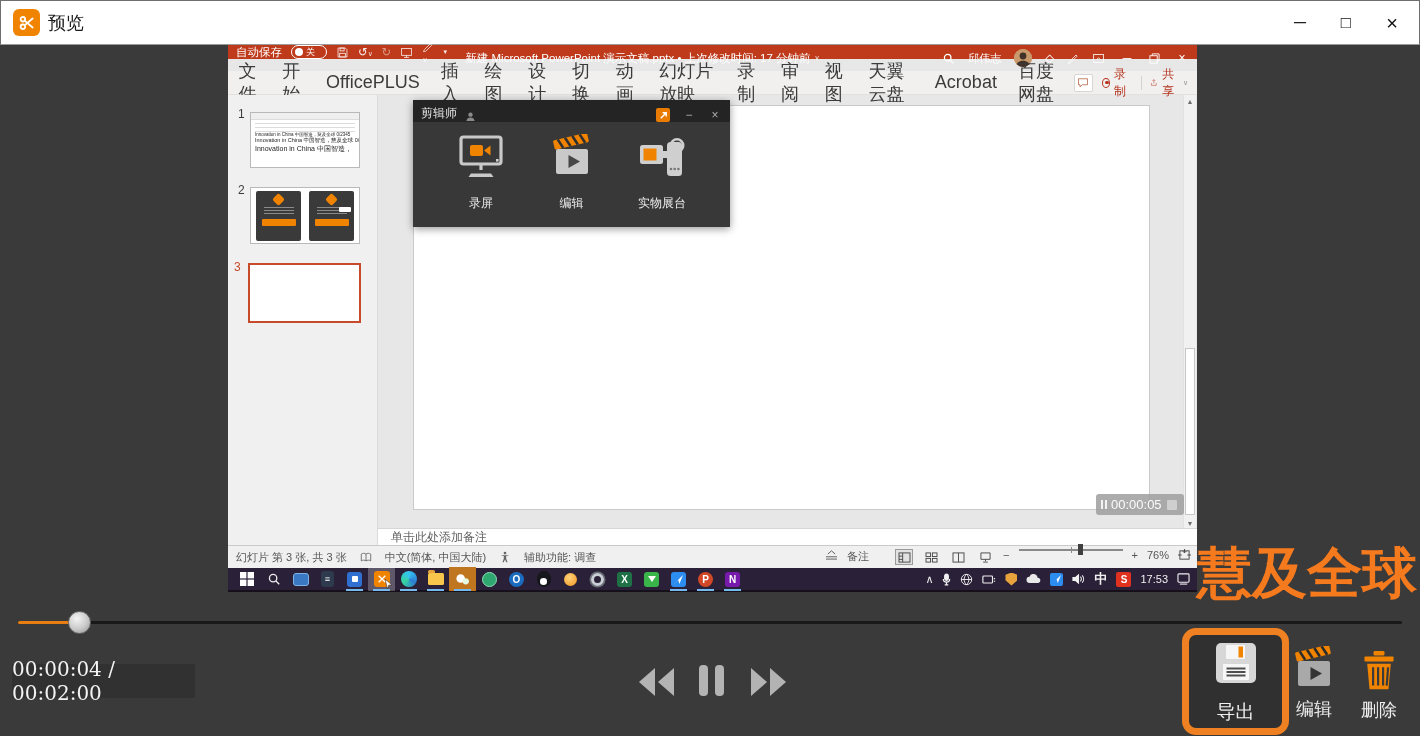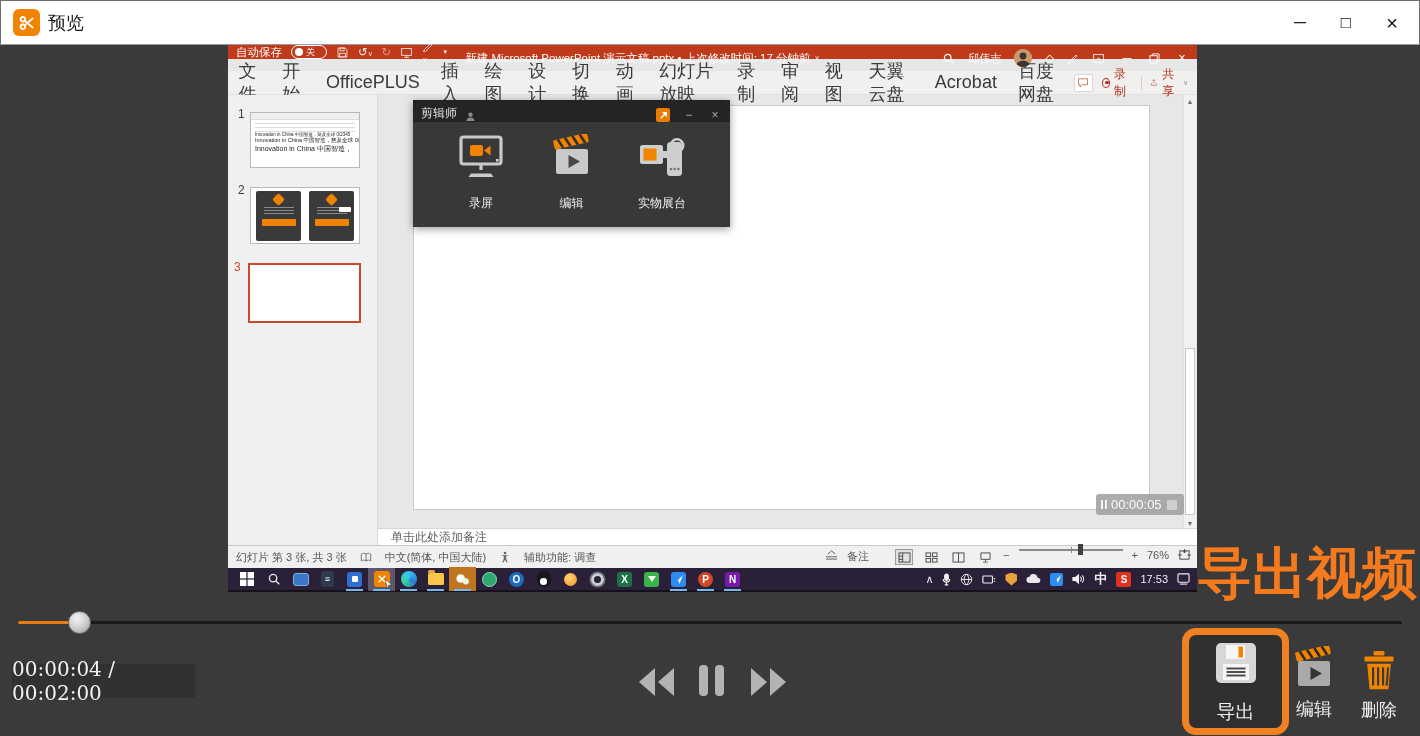--- a/index.html
+++ b/index.html
@@ -608,15 +608,15 @@
     <div class="action" style="left:1354px;top:604px;width:50px">
       <svg width="40" height="44" viewBox="0 0 44 48">
         <rect x="16" y="2" width="12" height="5" rx="1.5" fill="#F08300"></rect>
         <rect x="6" y="8" width="32" height="5.5" rx="1" fill="#F08300"></rect>
         <path d="M9 16h26l-2.6 28H11.6z" fill="#F08300"></path>
         <path d="M15.5 20v20M21 20v20M26.5 20v20M32 20l-1.5 20" stroke="#3a3a3a" stroke-width="2.4"></path>
       </svg>
       <span>删除</span>
     </div>
 
-    <div class="annot">导出视频</div>
+    <div class="annot">慧及全球</div>
   </div>
 </div>
 
 </body></html>

